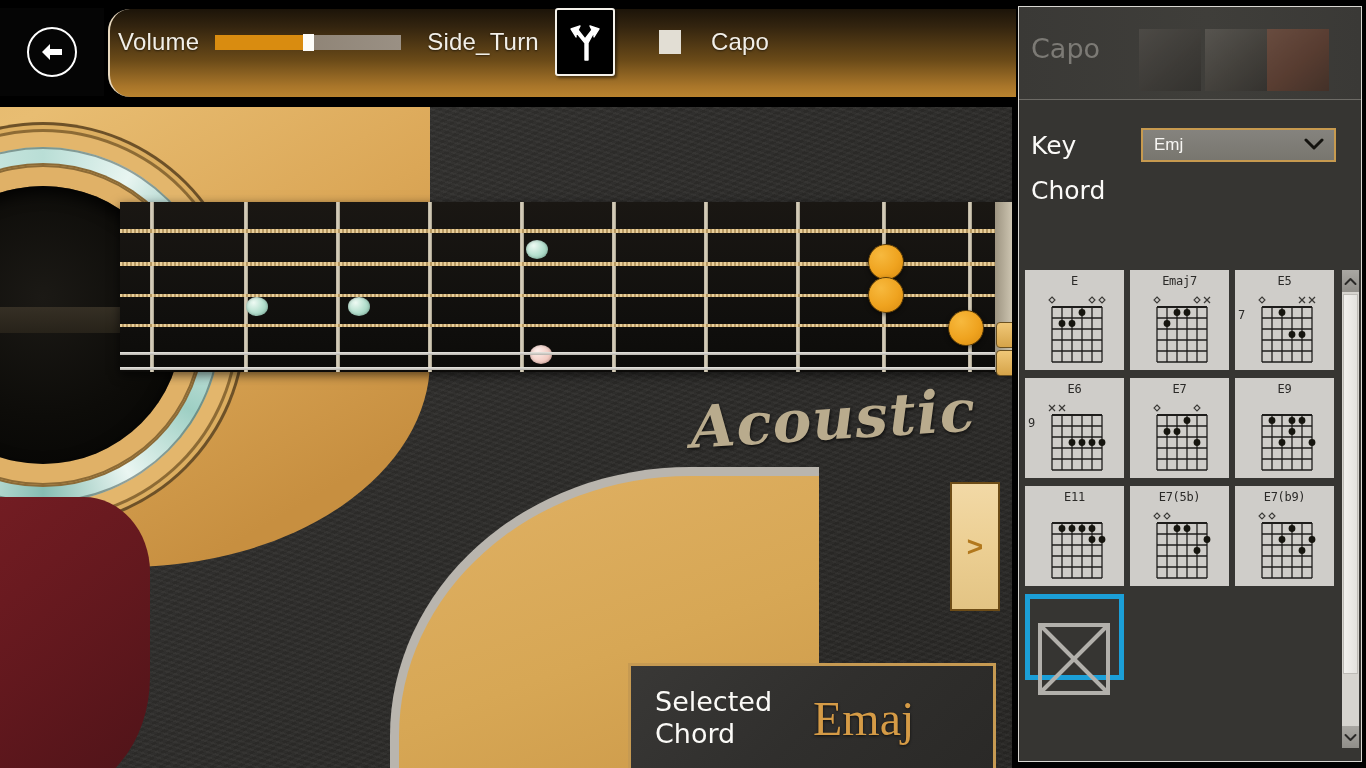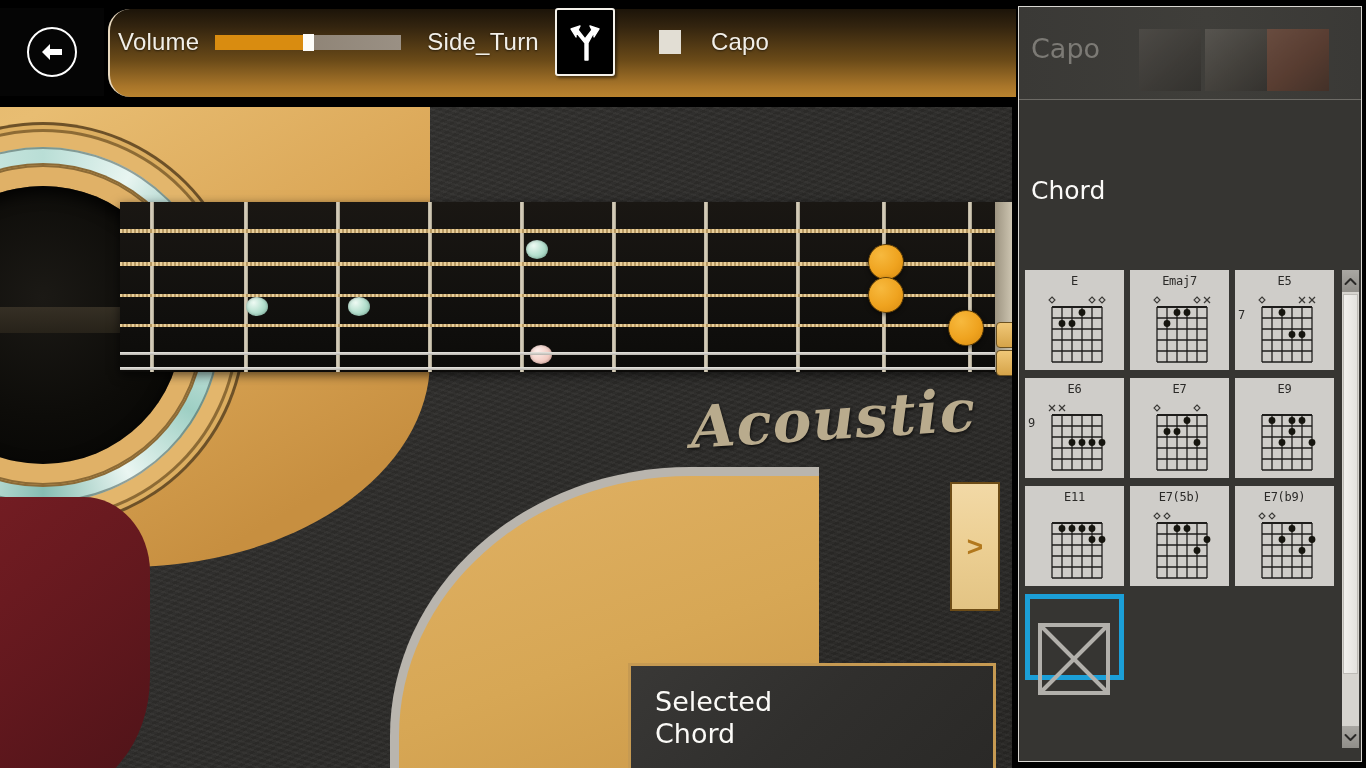--- a/index.html
+++ b/index.html
@@ -608,35 +608,47 @@
 
     <div id="next-btn">
       <span>&gt;</span>
     </div>
 
     <div id="selected-panel">
       <div id="selected-title">
         <div>Selected</div>
         <div>Chord</div>
       </div>
+      <div id="selected-value">Emaj</div>
     </div>
   </div>
 
   <div id="rightpanel">
     <div id="rp-inner">
 
       <div id="rp-header">
         <div class="thumb" id="thumb-1"></div>
         <div class="thumb" id="thumb-2"></div>
         <div class="thumb" id="thumb-3"></div>
         <div id="style-tab">Capo</div>
       </div>
 
       <div id="rp-body">
 
+        <div class="field-row" style="top:28px">
+          <span class="field-label">Key</span>
+          <div class="dropdown">
+            <span class="dd-text">Emj</span>
+            <span class="dd-arrow">
+              <svg width="20" height="14" viewBox="0 0 20 14" aria-hidden="true">
+                <path d="M2 3 L10 11 L18 3" fill="none" stroke="#14130f" stroke-width="3" stroke-linecap="round" stroke-linejoin="round"></path>
+              </svg>
+            </span>
+          </div>
+        </div>
 
         <div class="field-row" style="top:76px">
           <span class="field-label">Chord</span>
         </div>
 
         <div id="chord-list">
           <div id="chord-grid">
               <div class="chord-card">
                 <div class="cc-name">E</div>
                 <svg width="74" height="76" viewBox="0 0 74 76">

